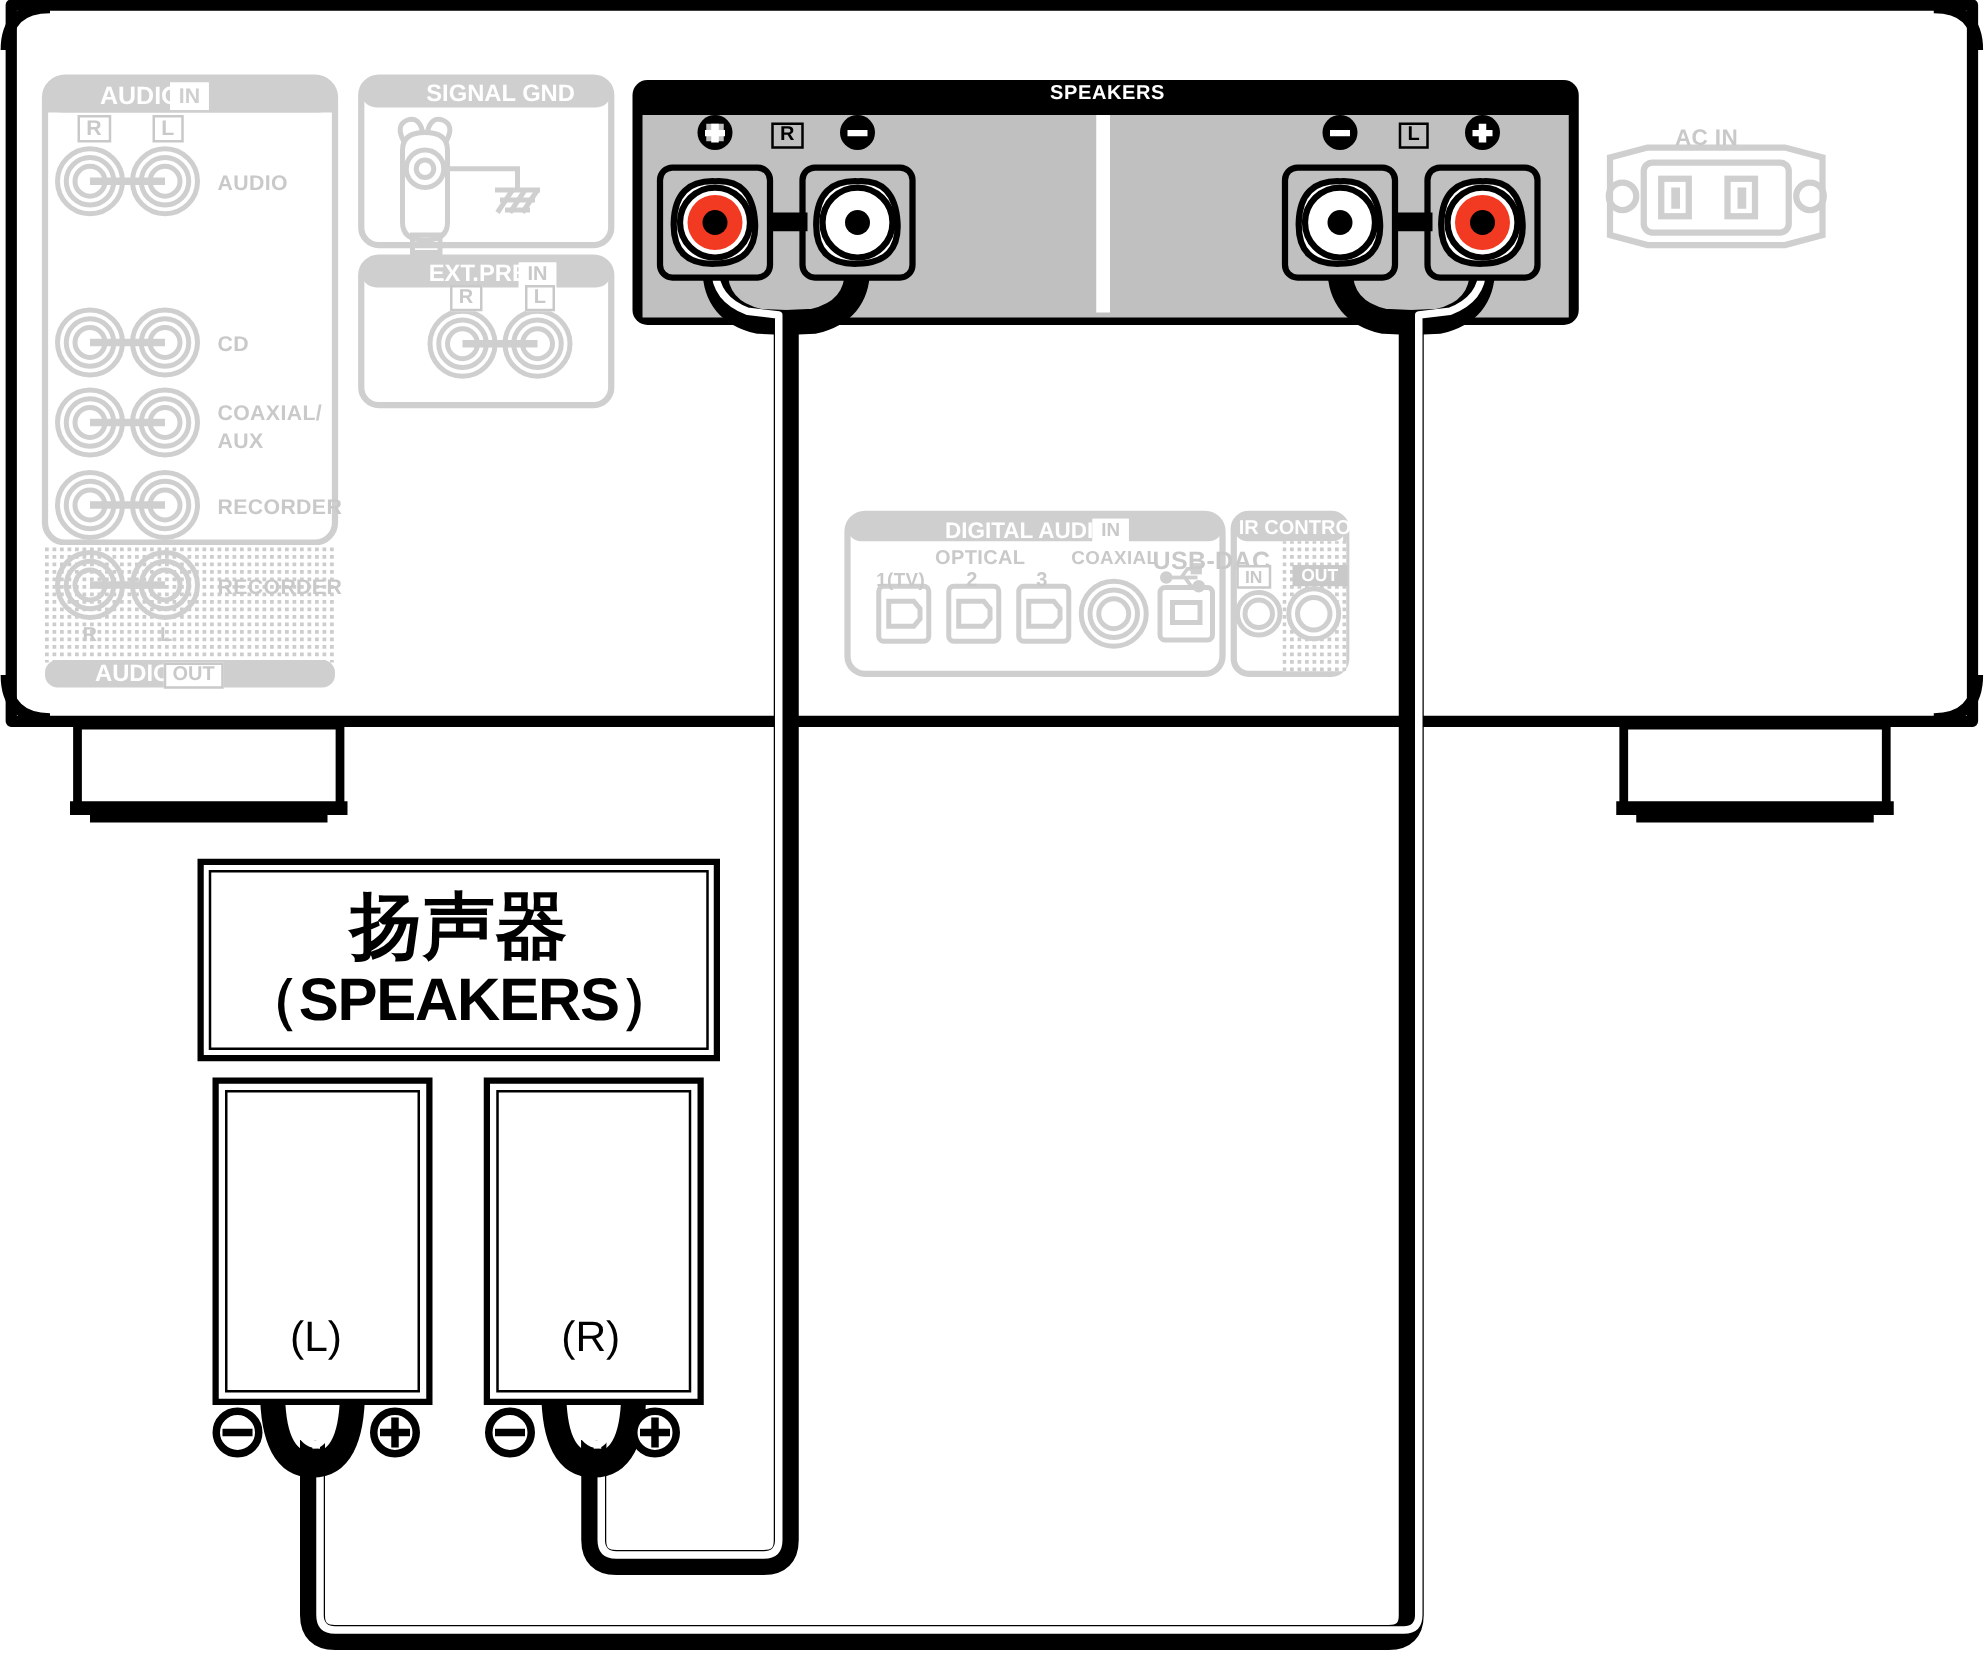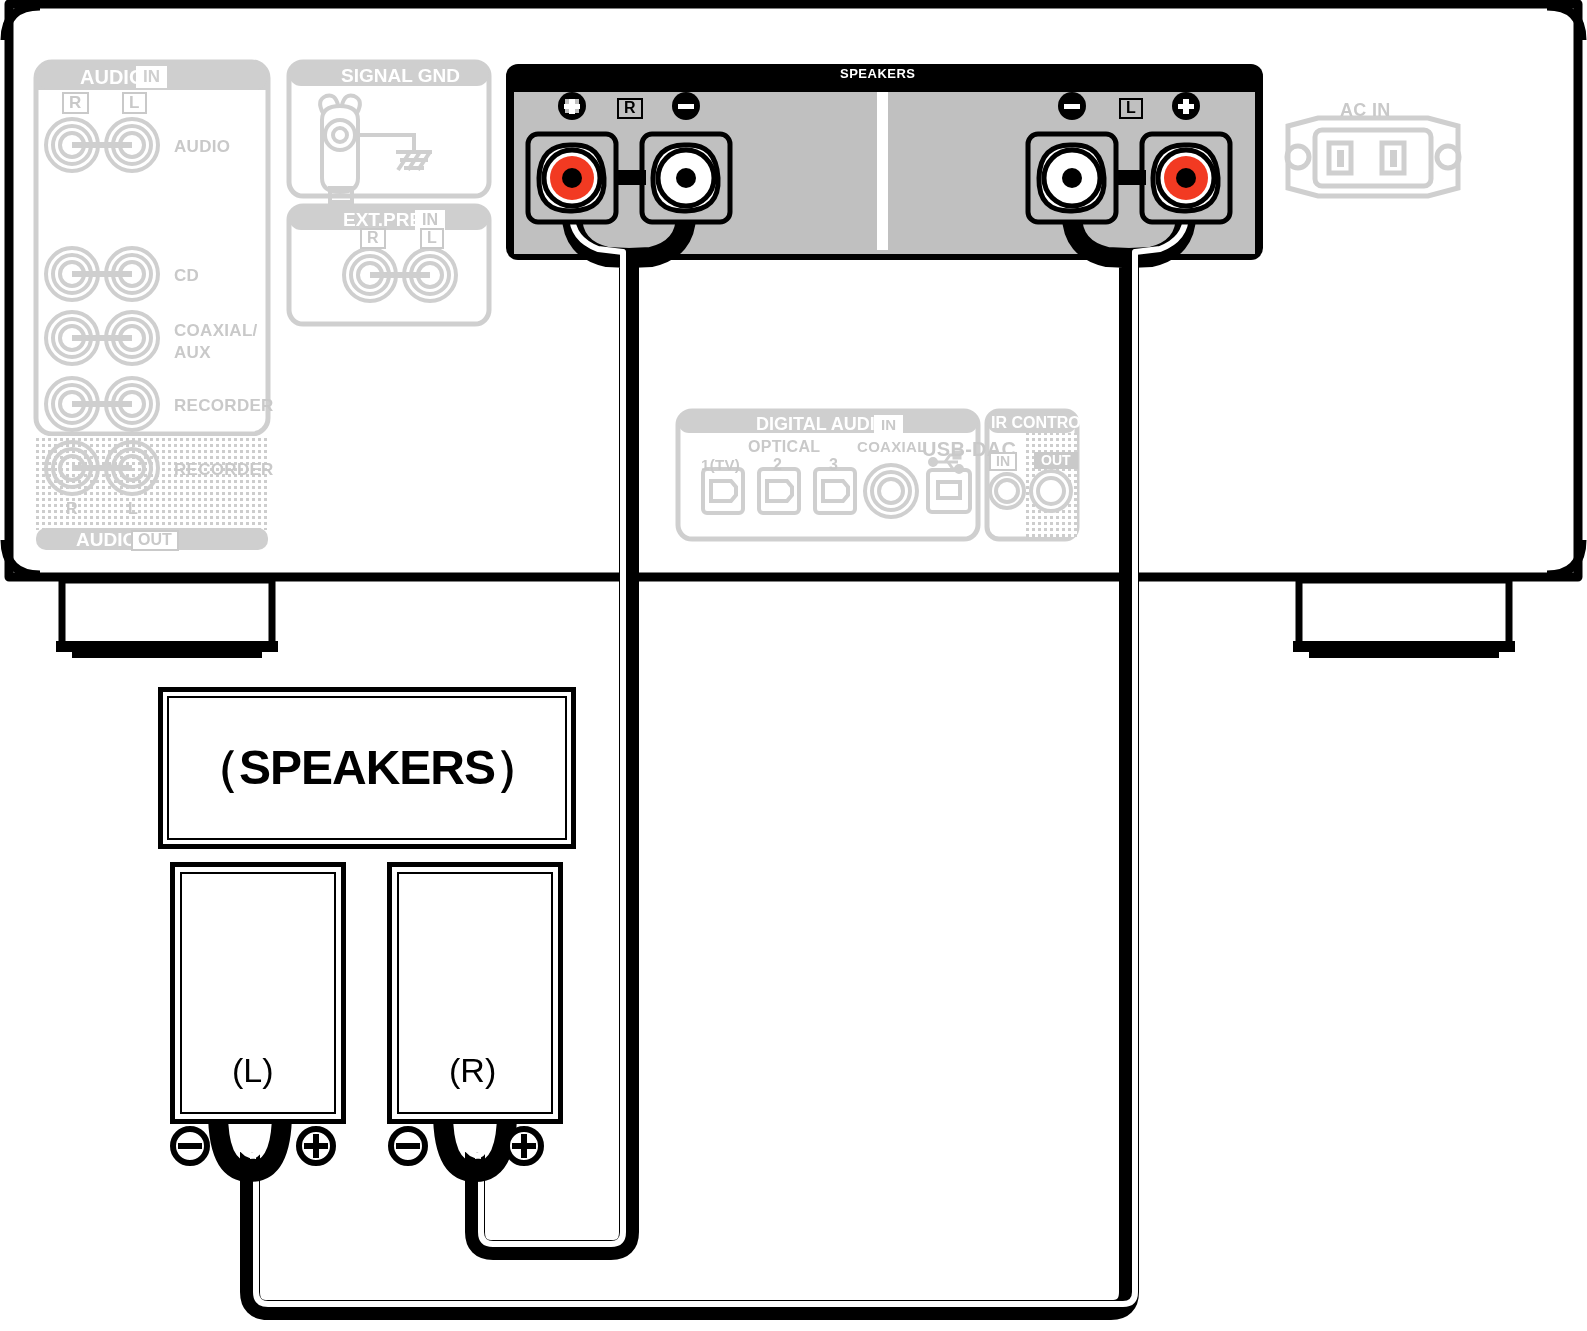--- a/index.html
+++ b/index.html
@@ -304,21 +304,21 @@
 
 <div class="lblw" style="left:343px;top:209px;font-size:19px;">EXT.PRE</div>
 <div style="position:absolute;left:415px;top:210px;font-size:16px;">
   <span class="chip" style="border-color:#fff;background:#fff;">IN</span>
 </div>
 <div class="lbl" style="left:360px;top:228px;font-size:16px;">
   <span class="chip">R</span></div>
 <div class="lbl" style="left:420px;top:228px;font-size:16px;">
   <span class="chip">L</span></div>
 
-<div class="lblw" style="left:840px;top:66px;font-size:13px;letter-spacing:.5px;text-align:center;">SPEAKERS</div>
+<div class="lblw" style="left:840px;top:66px;font-size:16px;letter-spacing:.5px;text-align:center;">SPEAKERS</div>
 <div class="blk" style="left:617px;top:94px;font-size:21px;font-weight:bold;">
   <span class="chip" style="border-color:#000;color:#000;background:#c0c0c0;font-size:16px;">R</span></div>
 <div class="blk" style="left:1119px;top:94px;font-size:21px;font-weight:bold;">
   <span class="chip" style="border-color:#000;color:#000;background:#c0c0c0;font-size:16px;">L</span></div>
 
 <div class="lbl" style="left:1340px;top:100px;font-size:18px;">AC IN</div>
 
 <div class="lblw" style="left:756px;top:414px;font-size:18px;">DIGITAL AUDIO</div>
 <div style="position:absolute;left:874px;top:415px;font-size:15px;">
   <span class="chip" style="border-color:#fff;background:#fff;">IN</span>
@@ -333,20 +333,21 @@
 <div class="lblw" style="left:991px;top:414px;font-size:16px;">IR CONTROL</div>
 <div style="position:absolute;left:989px;top:452px;font-size:14px;">
   <span class="chip">IN</span>
 </div>
 <div style="position:absolute;left:1034px;top:452px;font-size:14px;">
   <span class="chipd">OUT</span>
 </div>
 
 <div class="cnbox" style="left:158px;top:687px;width:408px;height:152px;">
   <div class="inner">
+    <div class="cn1">扬声器</div>
     <div class="cn2">（SPEAKERS）</div>
   </div>
 </div>
 
 <div class="spk" style="left:170px;top:862px;width:166px;height:252px;">
       <div class="in2"></div>
     </div>
 <div class="spklabel" style="left:232px;top:1051px;">(L)</div>
 
 <div class="spk" style="left:387px;top:862px;width:166px;height:252px;">

